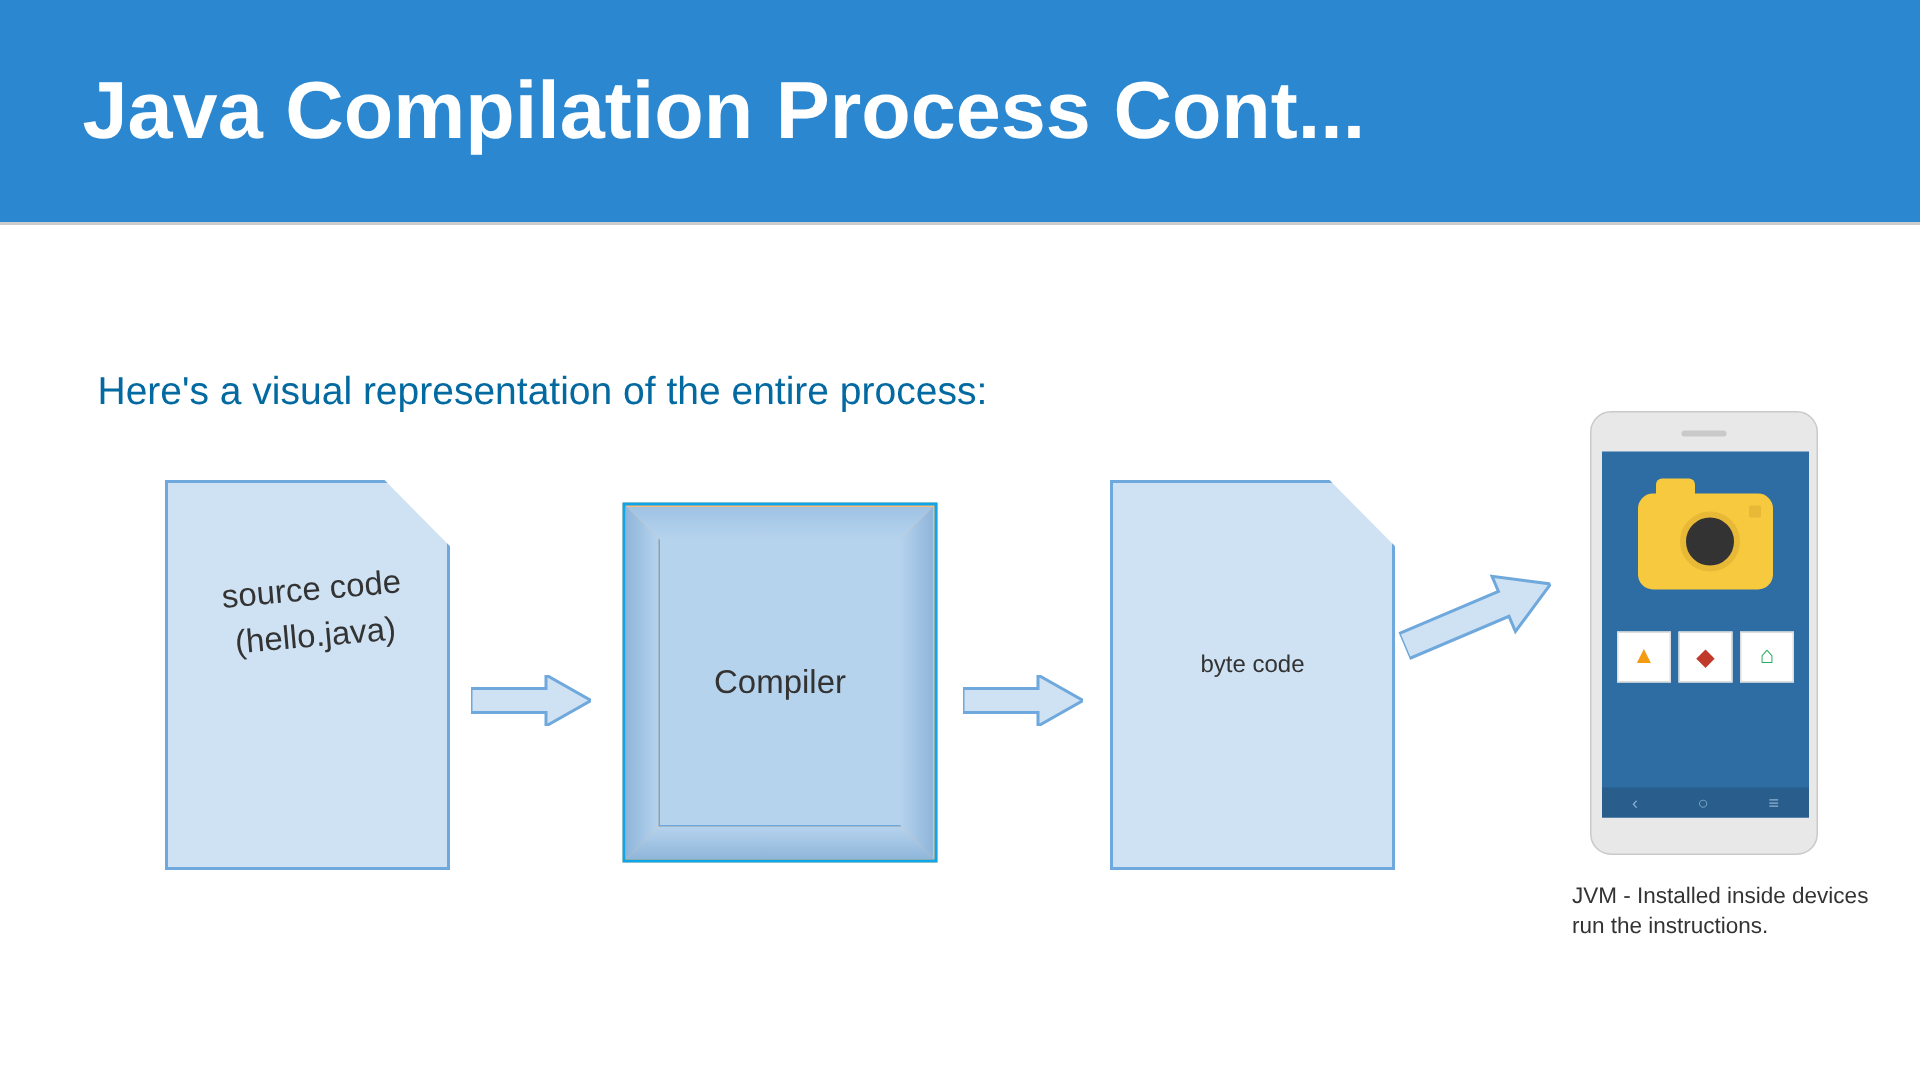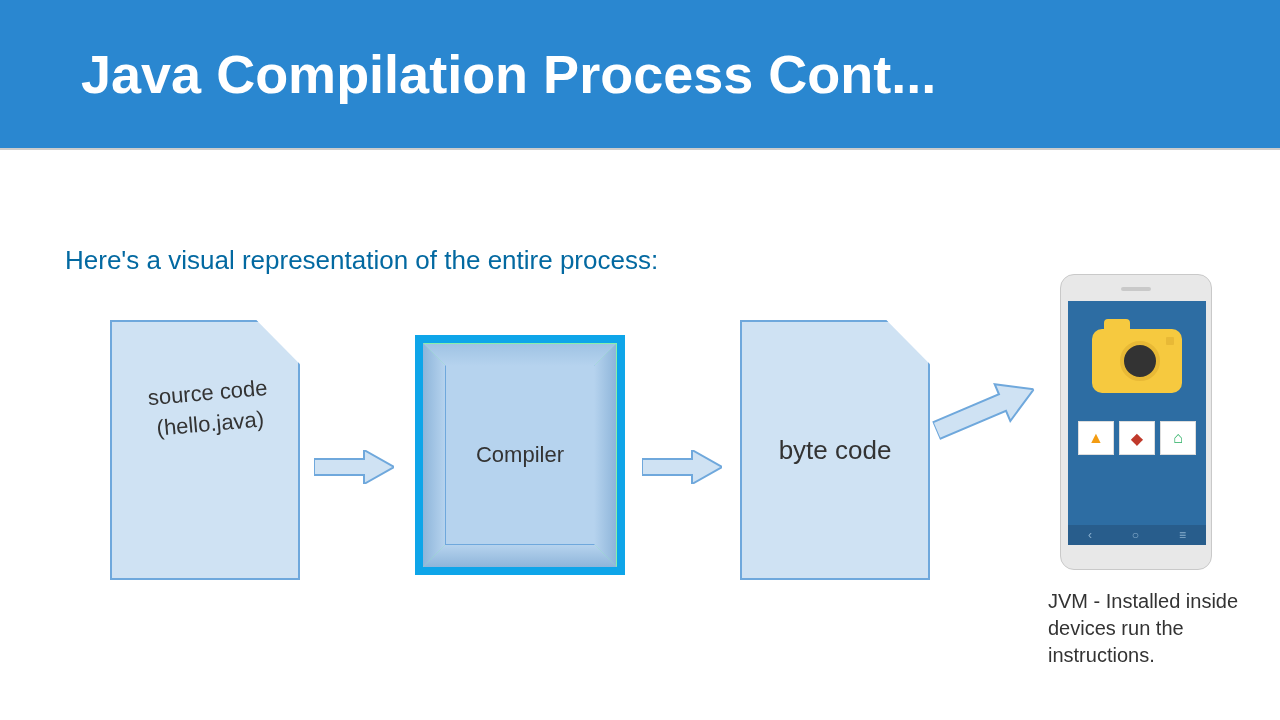--- a/index.html
+++ b/index.html
@@ -1,43 +1,43 @@
 <!DOCTYPE html>
 <html><head>
 <meta charset="utf-8">
 <style>
   * { box-sizing: border-box; margin: 0; padding: 0; }
   body { width: 1280px; height: 720px; background: #fff; font-family: Arial, sans-serif; position: relative; overflow: hidden; }
   
-  .header { width: 100%; height: 150px; background: #2a87d0; display: flex; align-items: center; padding-left: 81px; border-bottom: 2px solid #ccc; }
+  .header { width: 100%; height: 150px; background: #2a87d0; display: flex; align-items: center; padding-left: 55px; border-bottom: 2px solid #ccc; }
   .header h1 { color: #fff; font-size: 54px; font-weight: bold; }
   
   .intro { position: absolute; top: 245px; left: 65px; font-size: 26px; color: #0369a1; }
   
   .diagram { position: absolute; top: 320px; left: 110px; width: 1110px; height: 260px; }
   
   
   .source-box { position: absolute; top: 0; left: 0; width: 190px; height: 260px; }
   .source-body { position: absolute; top: 0; left: 0; width: 190px; height: 260px; background: #cfe2f3; border: 2px solid #6fa8dc; clip-path: polygon(0 0, 77% 0, 100% 17%, 100% 100%, 0 100%); }
   .source-label { position: absolute; top: 58px; left: 24px; width: 150px; transform: rotate(-5deg); font-size: 22px; color: #333; text-align: center; line-height: 1.4; }
   
   
   .compiler-box { position: absolute; top: 15px; left: 305px; width: 210px; height: 240px; }
-  .compiler-front { position: absolute; inset: 0; background: #86efac; border: 8px solid #0ea5e9; }
+  .compiler-front { position: absolute; inset: 0; background: #fdba74; border: 2px solid #0ea5e9; }
   .compiler-inner { position: absolute; top: 22px; left: 22px; right: 22px; bottom: 22px; background: #b6d3ee; border: 1px solid #6fa8dc; display: flex; align-items: center; justify-content: center; }
   .compiler-inner::before { content: ''; position: absolute; top: -22px; left: -22px; right: -22px; height: 22px; background: linear-gradient(180deg, #9fc3e4, #b6d3ee); clip-path: polygon(0 0, 100% 0, calc(100% - 22px) 100%, 22px 100%); }
   .compiler-inner::after { content: ''; position: absolute; top: -22px; right: -22px; bottom: -22px; width: 22px; background: linear-gradient(270deg, #8eb5da, #b6d3ee); clip-path: polygon(0 22px, 100% 0, 100% 100%, 0 calc(100% - 22px)); }
   .compiler-bl { position: absolute; bottom: 0; left: 0; width: 22px; height: 100%; background: linear-gradient(90deg, #8eb5da, #b6d3ee); clip-path: polygon(0 0, 100% 22px, 100% calc(100% - 22px), 0 100%); pointer-events: none; }
   .compiler-bb { position: absolute; bottom: 0; left: 0; right: 0; height: 22px; background: linear-gradient(0deg, #8eb5da, #b6d3ee); clip-path: polygon(22px 0, calc(100% - 22px) 0, 100% 100%, 0 100%); pointer-events: none; }
   .compiler-label { position: relative; z-index: 2; font-size: 22px; color: #333; }
   
   
   .byte-box { position: absolute; top: 0; left: 630px; width: 190px; height: 260px; }
   .byte-body { position: absolute; inset: 0; background: #cfe2f3; border: 2px solid #6fa8dc; clip-path: polygon(0 0, 77% 0, 100% 17%, 100% 100%, 0 100%); }
-  .byte-label { position: absolute; top: 115px; width: 100%; text-align: center; font-size: 26px; color: #333; }
+  .byte-label { position: absolute; top: 115px; width: 100%; text-align: center; font-size: 16px; color: #333; }
   
   
   .arrow { position: absolute; width: 80px; height: 34px; }
   .arrow svg { width: 100%; height: 100%; }
   .arrow1 { top: 130px; left: 204px; }
   .arrow2 { top: 130px; left: 532px; }
   .arrow3 { top: 50px; left: 822px; width: 106px; height: 80px; transform: rotate(-23deg); }
   
   
   .phone { position: absolute; top: 274px; left: 1060px; width: 152px; height: 296px; background: #e8e8e8; border-radius: 14px; border: 1px solid #c9c9c9; }
@@ -47,21 +47,21 @@
   .camera-icon { position: absolute; top: 28px; left: 24px; width: 90px; height: 64px; background: #f6c93f; border-radius: 10px; }
   .camera-icon::before { content: ''; position: absolute; top: -10px; left: 12px; width: 26px; height: 14px; background: #f6c93f; border-radius: 4px 4px 0 0; }
   .camera-lens { position: absolute; top: 12px; left: 28px; width: 40px; height: 40px; background: #333; border-radius: 50%; border: 4px solid #e8b936; }
   .camera-flash { position: absolute; top: 8px; right: 8px; width: 8px; height: 8px; background: #e8b936; border-radius: 1px; }
   .thumbs { position: absolute; top: 120px; left: 10px; right: 10px; display: flex; justify-content: space-between; }
   .thumb { width: 36px; height: 34px; background: #fff; border: 1px solid #ddd; display: flex; align-items: center; justify-content: center; font-size: 16px; }
   .t1 { color: #f39c12; }
   .t2 { color: #c0392b; }
   .t3 { color: #27ae60; }
   
-  .jvm-caption { position: absolute; top: 588px; left: 1048px; width: 200px; font-size: 20px; color: #333; line-height: 1.35; }
+  .jvm-caption { position: absolute; top: 588px; left: 1048px; width: 200px; font-size: 15px; color: #333; line-height: 1.35; }
 </style>
 </head>
 <body>
 
 <div class="header">
   <h1>Java Compilation Process Cont...</h1>
 </div>
 
 <div class="intro">Here's a visual representation of the entire process:</div>
 

